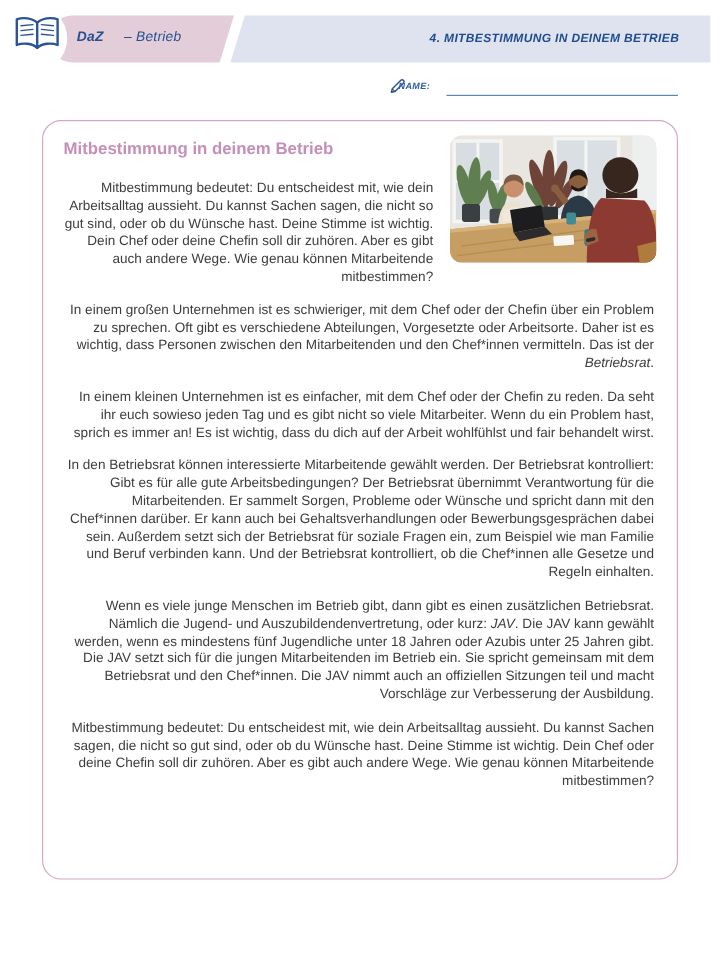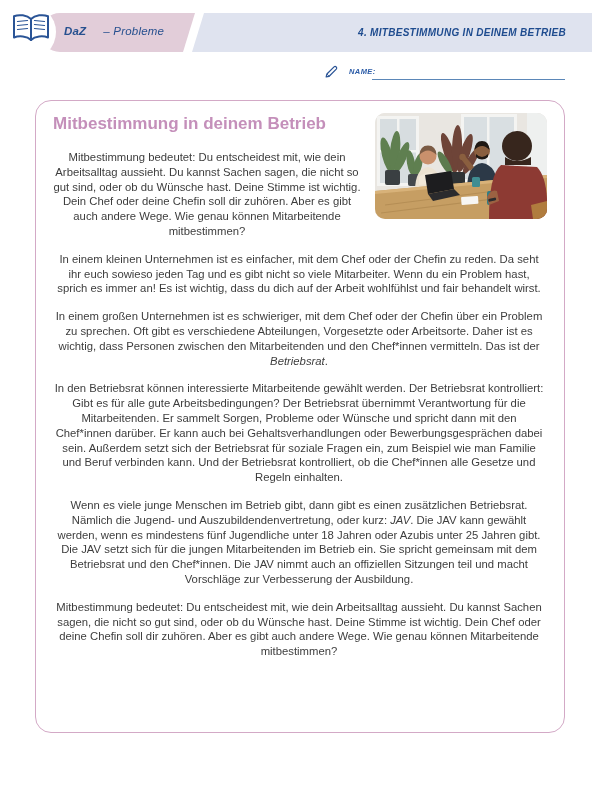--- a/index.html
+++ b/index.html
@@ -11,33 +11,33 @@
   .badge-text{position:absolute;left:64px;top:25px;font-size:11.5px;font-style:italic;
               color:#27508f;letter-spacing:.2px;}
   .badge-text b{font-weight:bold;margin-right:17px;}
   .chapter{position:absolute;right:34px;top:27px;font-size:10px;font-weight:bold;
            font-style:italic;color:#1f4c8f;letter-spacing:.3px;}
   .book-wrap{position:absolute;left:11px;top:11px;width:40px;height:34px;}
 
   
   .name-row{position:absolute;left:324px;top:63px;height:18px;}
   .pencil{position:absolute;left:0;top:1px;width:15px;height:15px;}
-  .name-label{position:absolute;left:25px;top:4px;font-size:7.5px;font-style:italic;
+  .name-label{position:absolute;left:8px;top:4px;font-size:7.5px;font-style:italic;
               font-weight:bold;color:#2d5da8;letter-spacing:.4px;}
   .name-line{position:absolute;left:48px;top:0;width:193px;height:16px;display:inline-block;
              border-bottom:1.2px solid #5b87b8;}
 
   
   .content-box{position:absolute;left:35px;top:100px;width:530px;min-height:633px;
                box-sizing:border-box;border:1.5px solid #d3a9c6;border-radius:16px;
                background:#fff;padding:12px 17px 16px 17px;}
   .photo{float:right;width:172px;height:106px;margin:0 0 6px 14px;border-radius:10px;
          overflow:hidden;background:#e9e7e3;}
-  .title{font-size:17px;line-height:21px;font-weight:bold;color:#c48fba;margin:0 0 16px 0;}
-  .para{font-size:11.3px;line-height:14.8px;color:#3d3d3d;margin:0 2px 13px 0;text-align:center;}
+  .title{font-size:14px;line-height:21px;font-weight:bold;color:#c48fba;margin:0 0 16px 0;}
+  .para{font-size:11.3px;line-height:14.8px;color:#3d3d3d;margin:0 2px 13px 0;text-align:right;}
   .para:last-child{margin-bottom:0;}
   .para em{font-style:italic;}
 </style>
 </head>
 <body>
 
 <div class="page">
 
   <header>
     <svg class="band-svg" width="600" height="62" viewBox="0 0 600 62" aria-hidden="true">
@@ -60,21 +60,21 @@
             <path d="M6.5 14.5 L16.5 13.5"></path>
             <path d="M6.5 18.5 L16.5 17.5"></path>
           <path d="M23.5 9.5 L33.5 10.5"></path>
             <path d="M23.5 13.5 L33.5 14.5"></path>
             <path d="M23.5 17.5 L33.5 18.5"></path>
         </g>
       </svg>
     </span>
 
     <div class="badge-text">
-      <b>DaZ</b><span>– Probleme</span>
+      <b>DaZ</b><span>– Betrieb</span>
     </div>
 
     <div class="chapter">4. MITBESTIMMUNG IN DEINEM BETRIEB</div>
 
     <div class="name-row">
       <span class="pencil">
         <svg width="15" height="15" viewBox="0 0 16 16" aria-hidden="true">
           <path d="M2.3 13.7 L3.1 10.7 L10.7 3.1 A1.7 1.7 0 0 1 13.1 5.5 L5.5 13.1 Z" fill="#ffffff" stroke="#2a5496" stroke-width="1.3" stroke-linejoin="round"></path>
           <path d="M3.1 10.7 L5.5 13.1" stroke="#2a5496" stroke-width="1"></path>
         </svg>
@@ -149,20 +149,20 @@
         <rect x="113" y="86" width="8" height="3" rx="1.5" fill="#2c2c2e" transform="rotate(-12 113 86)"></rect>
 
         <polygon points="156,92 172,88 172,106 158,106" fill="#b07c3e"></polygon>
       </svg>
     </figure>
 
     <h1 class="title">Mitbestimmung in deinem Betrieb</h1>
 
     <div>
         <p class="para"><span>Mitbestimmung bedeutet: Du entscheidest mit, wie dein Arbeitsalltag aussieht. Du kannst Sachen sagen, die nicht so gut sind, oder ob du Wünsche hast. Deine Stimme ist wichtig. Dein Chef oder deine Chefin soll dir zuhören. Aber es gibt auch andere Wege. Wie genau können Mitarbeitende mitbestimmen?</span></p>
+        <p class="para"><span>In einem großen Unternehmen ist es schwieriger, mit dem Chef oder der Chefin über ein Problem zu sprechen. Oft gibt es verschiedene Abteilungen, Vorgesetzte oder Arbeitsorte. Daher ist es wichtig, dass Personen zwischen den Mitarbeitenden und den Chef*innen vermitteln. Das ist der </span><em>Betriebsrat</em><span>.</span></p>
         <p class="para"><span>In einem kleinen Unternehmen ist es einfacher, mit dem Chef oder der Chefin zu reden. Da seht ihr euch sowieso jeden Tag und es gibt nicht so viele Mitarbeiter. Wenn du ein Problem hast, sprich es immer an! Es ist wichtig, dass du dich auf der Arbeit wohlfühlst und fair behandelt wirst.</span></p>
-        <p class="para"><span>In einem großen Unternehmen ist es schwieriger, mit dem Chef oder der Chefin über ein Problem zu sprechen. Oft gibt es verschiedene Abteilungen, Vorgesetzte oder Arbeitsorte. Daher ist es wichtig, dass Personen zwischen den Mitarbeitenden und den Chef*innen vermitteln. Das ist der </span><em>Betriebsrat</em><span>.</span></p>
         <p class="para"><span>In den Betriebsrat können interessierte Mitarbeitende gewählt werden. Der Betriebsrat kontrolliert: Gibt es für alle gute Arbeitsbedingungen? Der Betriebsrat übernimmt Verantwortung für die Mitarbeitenden. Er sammelt Sorgen, Probleme oder Wünsche und spricht dann mit den Chef*innen darüber. Er kann auch bei Gehaltsverhandlungen oder Bewerbungsgesprächen dabei sein. Außerdem setzt sich der Betriebsrat für soziale Fragen ein, zum Beispiel wie man Familie und Beruf verbinden kann. Und der Betriebsrat kontrolliert, ob die Chef*innen alle Gesetze und Regeln einhalten.</span></p>
         <p class="para"><span>Wenn es viele junge Menschen im Betrieb gibt, dann gibt es einen zusätzlichen Betriebsrat. Nämlich die Jugend- und Auszubildendenvertretung, oder kurz: </span><em>JAV</em><span>. Die JAV kann gewählt werden, wenn es mindestens fünf Jugendliche unter 18 Jahren oder Azubis unter 25 Jahren gibt. Die JAV setzt sich für die jungen Mitarbeitenden im Betrieb ein. Sie spricht gemeinsam mit dem Betriebsrat und den Chef*innen. Die JAV nimmt auch an offiziellen Sitzungen teil und macht Vorschläge zur Verbesserung der Ausbildung.</span></p>
         <p class="para"><span>Mitbestimmung bedeutet: Du entscheidest mit, wie dein Arbeitsalltag aussieht. Du kannst Sachen sagen, die nicht so gut sind, oder ob du Wünsche hast. Deine Stimme ist wichtig. Dein Chef oder deine Chefin soll dir zuhören. Aber es gibt auch andere Wege. Wie genau können Mitarbeitende mitbestimmen?</span></p>
       </div>
   </main>
 </div>
 
 </body></html>

